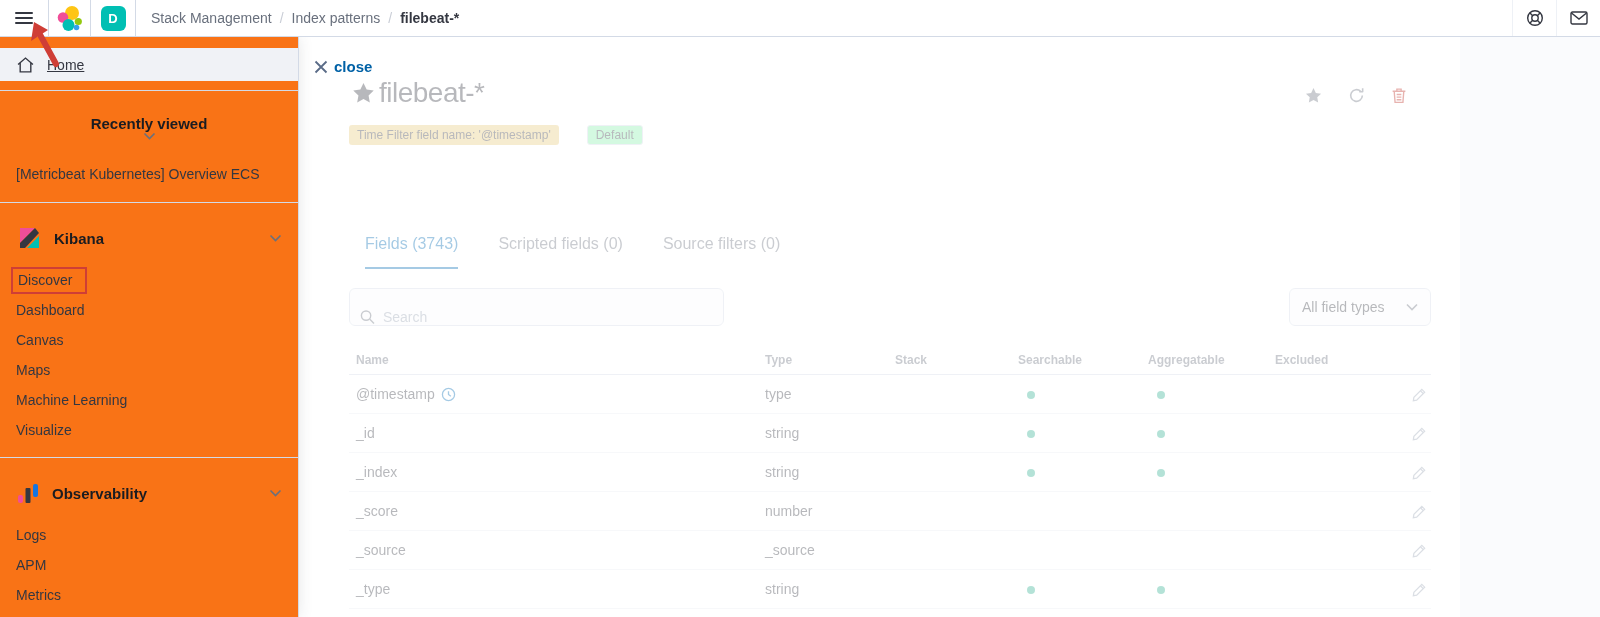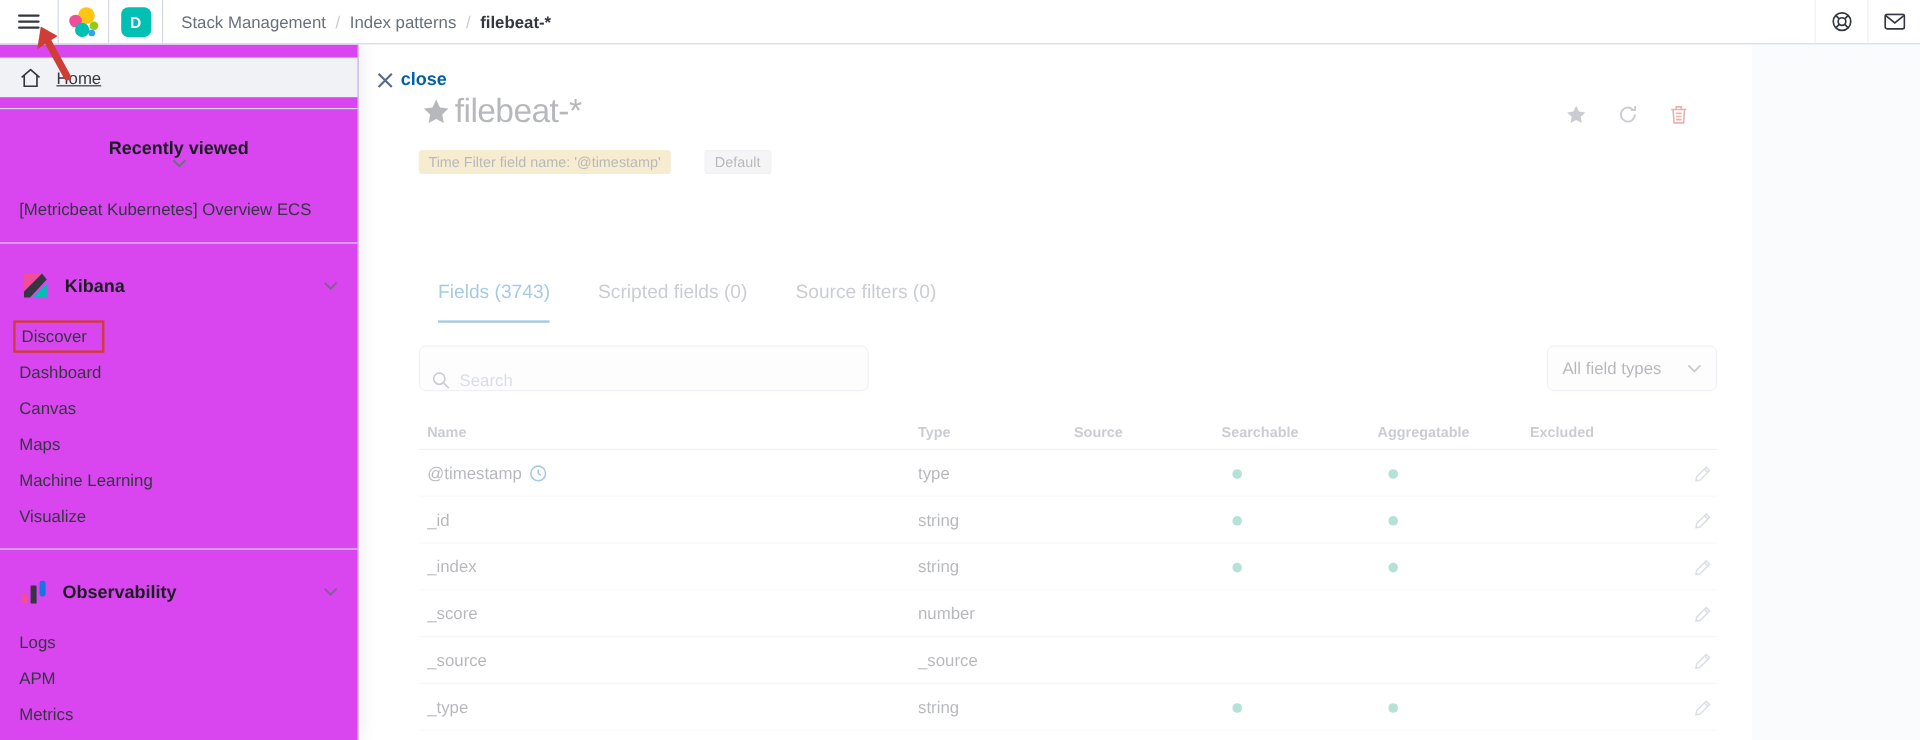--- a/index.html
+++ b/index.html
@@ -26,21 +26,21 @@
   }
   .crumbs { display:flex; align-items:center; margin-left:15px; font-size:14px; color:#69707d; gap:8px; }
   .crumb { cursor:pointer; }
   .crumb.last { color:#343741; font-weight:700; cursor:default; }
   .crumb-sep { color:#c9cdd6; }
   .tb-right { margin-left:auto; display:flex; align-items:center; height:36px; }
   .tb-icon-btn { width:44px; height:36px; display:flex; align-items:center; justify-content:center; border-left:1px solid #eef1f6; cursor:pointer; }
 
   
   .sidebar {
-    position:absolute; top:37px; left:0; width:299px; bottom:0; background:#d946ef; z-index:40;
+    position:absolute; top:37px; left:0; width:299px; bottom:0; background:#f97316; z-index:40;
     border-right:1px solid #d3dae6; box-shadow:0 0 14px rgba(52,55,65,.12); font-size:14px;
   }
   .home-row {
     margin-top:11px; height:33px; background:#f0f2f6; display:flex; align-items:center;
     gap:13px; padding:0 17px; cursor:pointer;
   }
   .home-row .label { text-decoration:underline; color:#343741; }
   .side-div { border-bottom:1px solid #d3dae6; }
   .side-section { padding:0 16px; }
   .sec-head { display:flex; align-items:center; justify-content:space-between; cursor:pointer; }
@@ -65,21 +65,21 @@
   .title-row { position:absolute; top:40px; left:53px; display:flex; align-items:center; gap:4px; }
   .page-title { font-size:28px; font-weight:400; color:#343741; letter-spacing:-0.5px; }
   .head-actions { position:absolute; top:50px; left:1006px; display:flex; gap:26px; align-items:center; }
   .head-actions > span { cursor:pointer; display:flex; }
   .badge-row { position:absolute; top:88px; left:50px; display:flex; gap:28px; }
   .badge {
     height:20px; display:flex; align-items:center; padding:0 8px; font-size:12px;
     border-radius:3px; color:#343741; white-space:nowrap;
   }
   .badge.warn { background:#e8c97a; }
-  .badge.plain { background:#e5e5e5; border:1px solid #d3dae6; }
+  .badge.plain { background:#86efac; border:1px solid #d3dae6; }
   .desc { position:absolute; top:118px; left:50px; width:1040px; font-size:16px; line-height:26px; color:#343741; }
   .desc .link { color:#006bb4; cursor:pointer; }
   .tabs { position:absolute; top:198px; left:66px; display:flex; gap:40px; }
   .tab { font-size:16px; color:#69707d; padding-bottom:14px; cursor:pointer; }
   .tab.active { color:#006bb4; border-bottom:2px solid #006bb4; }
   .toolbar { position:absolute; top:251px; left:50px; width:1082px; display:flex; justify-content:space-between; }
   .search-box {
     width:375px; height:38px; background:#fbfcfd; border:1px solid #d3dae6; border-radius:6px;
     display:flex; align-items:flex-end; padding:0 10px; gap:8px;
   }
@@ -208,21 +208,21 @@
         <svg width="12" height="8" viewBox="0 0 12 8" fill="none" stroke="#69707d" stroke-width="1.6">
             <path d="M1 1.5 L6 6.5 L11 1.5"></path>
           </svg>
       </div>
     </div>
 
     <div class="ftable">
       <div class="thead">
         <div class="th">Name</div>
         <div class="th">Type</div>
-        <div class="th">Source</div>
+        <div class="th">Stack</div>
         <div class="th">Searchable</div>
         <div class="th">Aggregatable</div>
         <div class="th">Excluded</div>
         <div class="th"></div>
       </div>
       <div>
           <div class="trow">
             <div class="td name">
               <span>@timestamp</span>
               <svg width="15" height="15" viewBox="0 0 16 16" fill="none" stroke="#006bb4" stroke-width="1.4">

